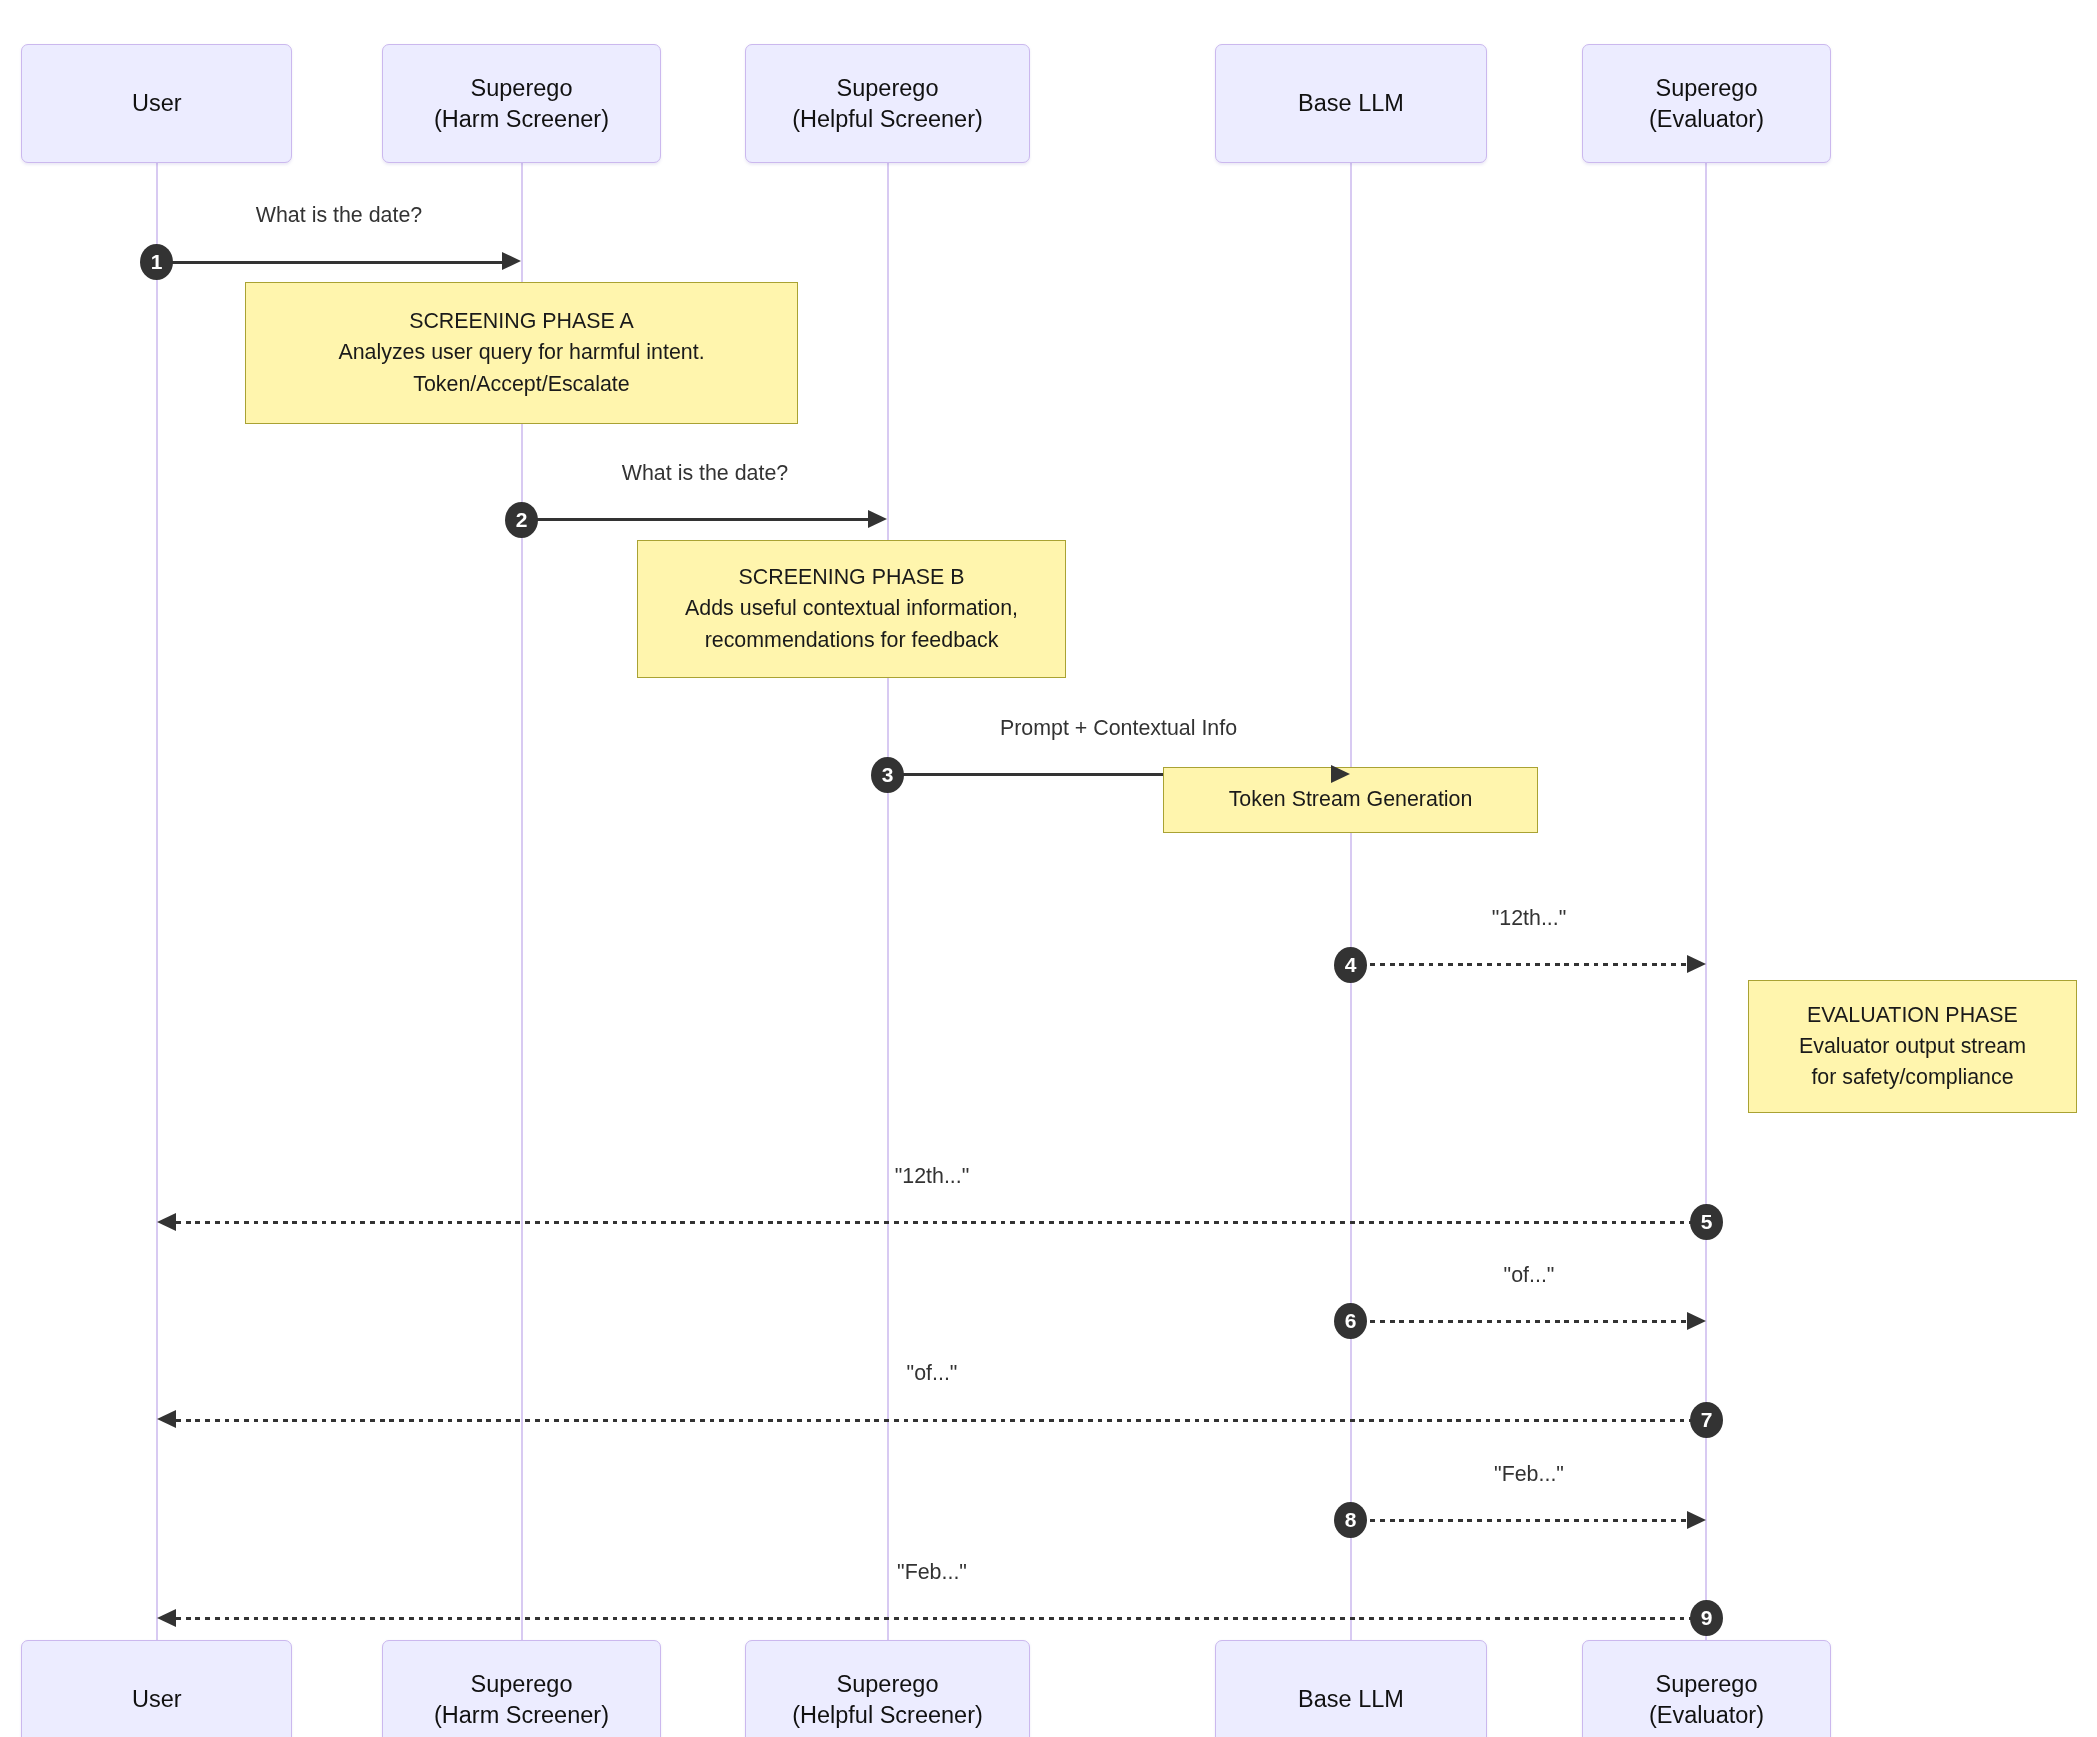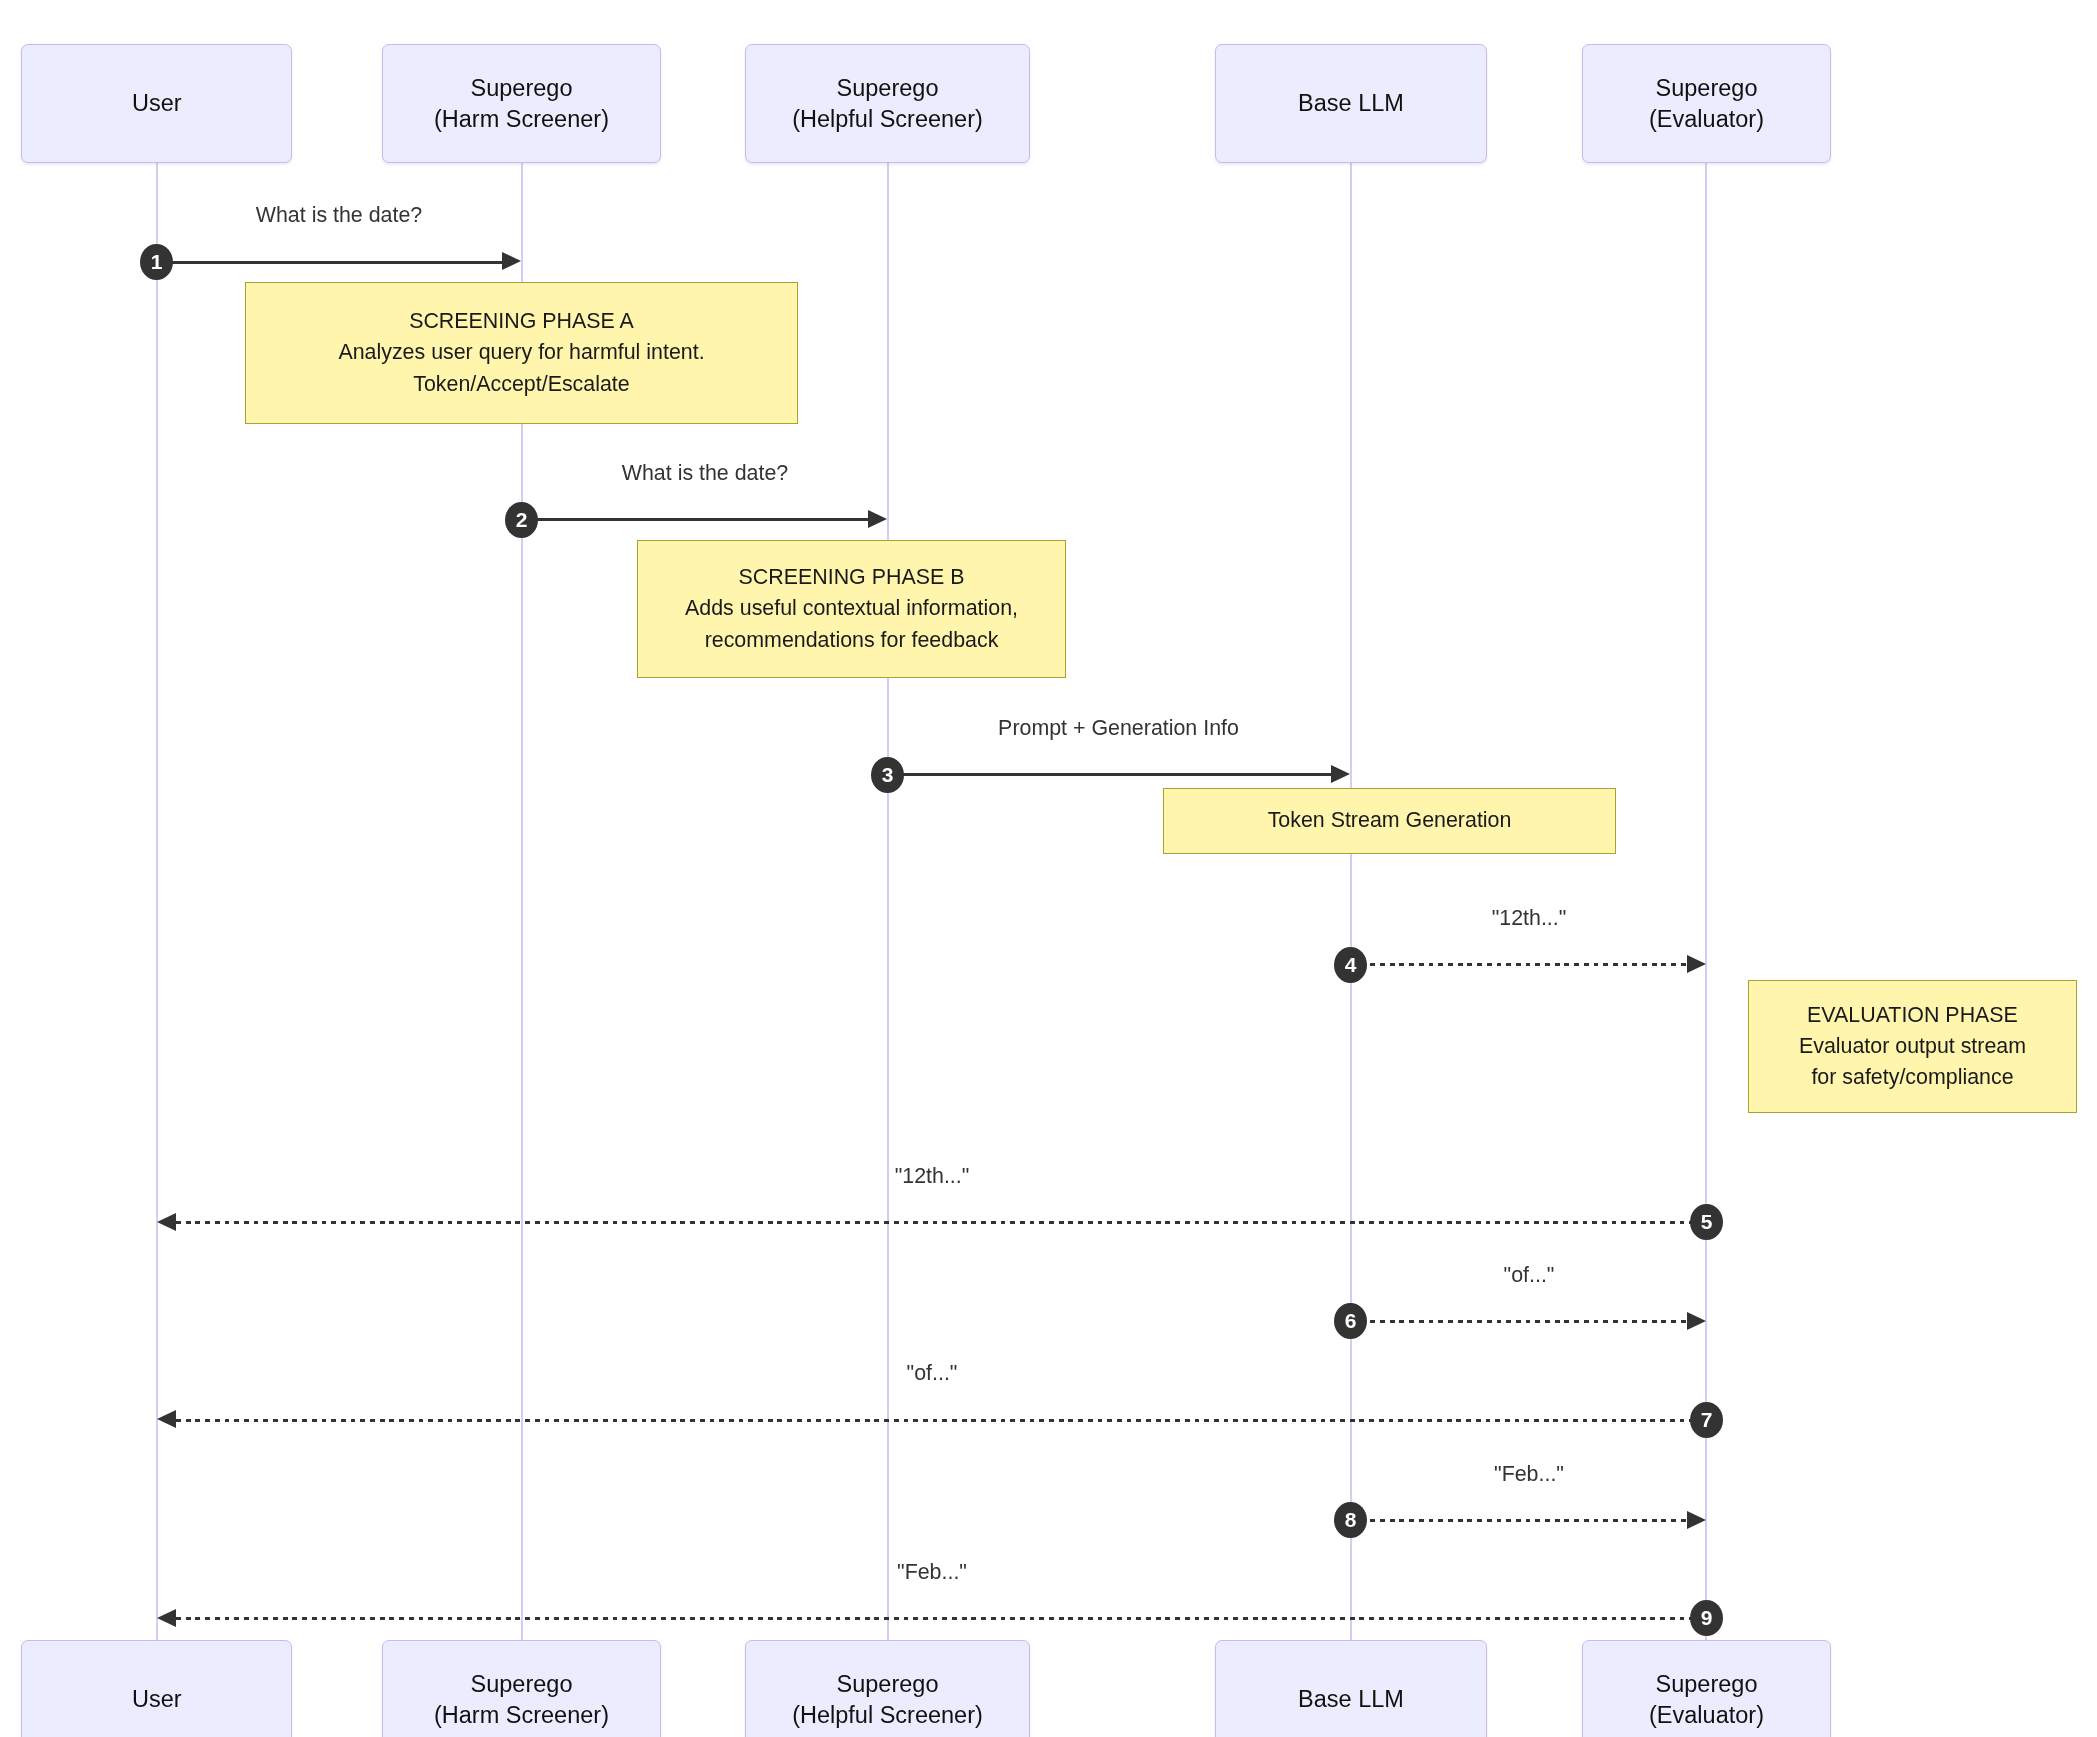--- a/index.html
+++ b/index.html
@@ -60,41 +60,41 @@
   <div class="actor" style="left:1215px;top:1610px;width:272px">Base LLM</div>
   <div class="actor" style="left:1582px;top:1610px;width:249px">Superego
 (Evaluator)</div>
 
   <div class="note" style="left:245px;top:252px;width:553px;height:142px">SCREENING PHASE A
 Analyzes user query for harmful intent.
 Token/Accept/Escalate</div>
   <div class="note" style="left:637px;top:510px;width:429px;height:138px">SCREENING PHASE B
 Adds useful contextual information,
 recommendations for feedback</div>
-  <div class="note" style="left:1163px;top:758px;width:453px;height:66px">Token Stream Generation</div>
+  <div class="note" style="left:1163px;top:737px;width:375px;height:66px">Token Stream Generation</div>
   <div class="note" style="left:1748px;top:950px;width:329px;height:133px">EVALUATION PHASE
 Evaluator output stream
 for safety/compliance</div>
 
   <div>
     <div class="msg-label" style="left:201px;top:166px;width:276px">What is the date?</div>
     <div class="line solid" style="left:157px;top:231px;width:347px"></div>
     <div class="head r" style="left:502px;top:222px"></div>
     <div class="badge" style="left:140px;top:214px">1</div>
   </div>
 
   <div>
     <div class="msg-label" style="left:567px;top:424px;width:276px">What is the date?</div>
     <div class="line solid" style="left:522px;top:488px;width:348px"></div>
     <div class="head r" style="left:868px;top:480px"></div>
     <div class="badge" style="left:505px;top:472px">2</div>
   </div>
 
   <div>
-    <div class="msg-label" style="left:946px;top:679px;width:345px">Prompt + Generation Info</div>
+    <div class="msg-label" style="left:946px;top:679px;width:345px">Prompt + Contextual Info</div>
     <div class="line solid" style="left:888px;top:743px;width:445px"></div>
     <div class="head r" style="left:1331px;top:735px"></div>
     <div class="badge" style="left:871px;top:727px">3</div>
   </div>
 
   <div>
     <div class="msg-label" style="left:1391px;top:869px;width:276px">"12th..."</div>
     <div class="line dotted" style="left:1351px;top:933px;width:338px"></div>
     <div class="head r" style="left:1687px;top:925px"></div>
     <div class="badge" style="left:1334px;top:917px">4</div>

